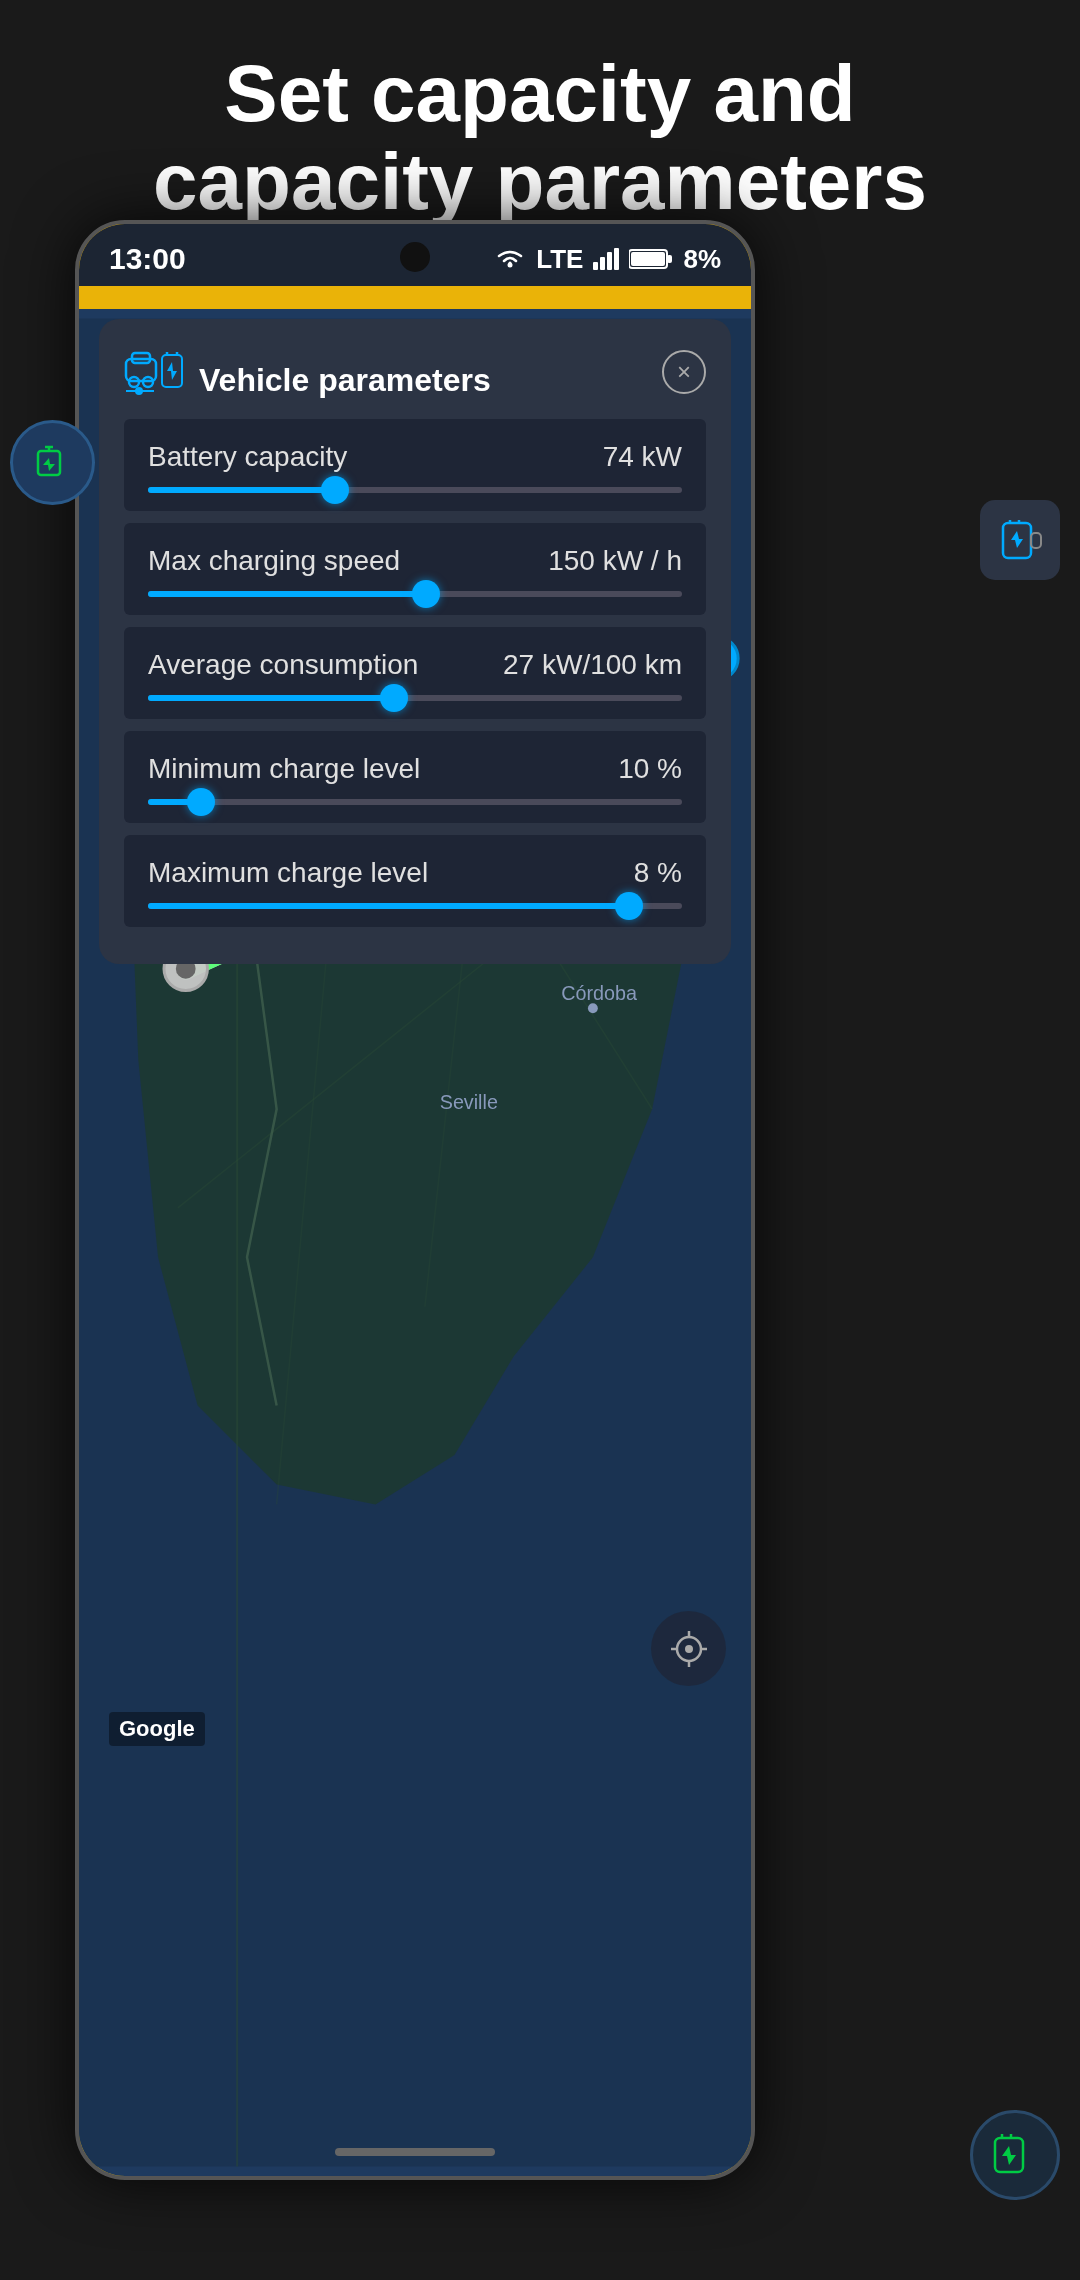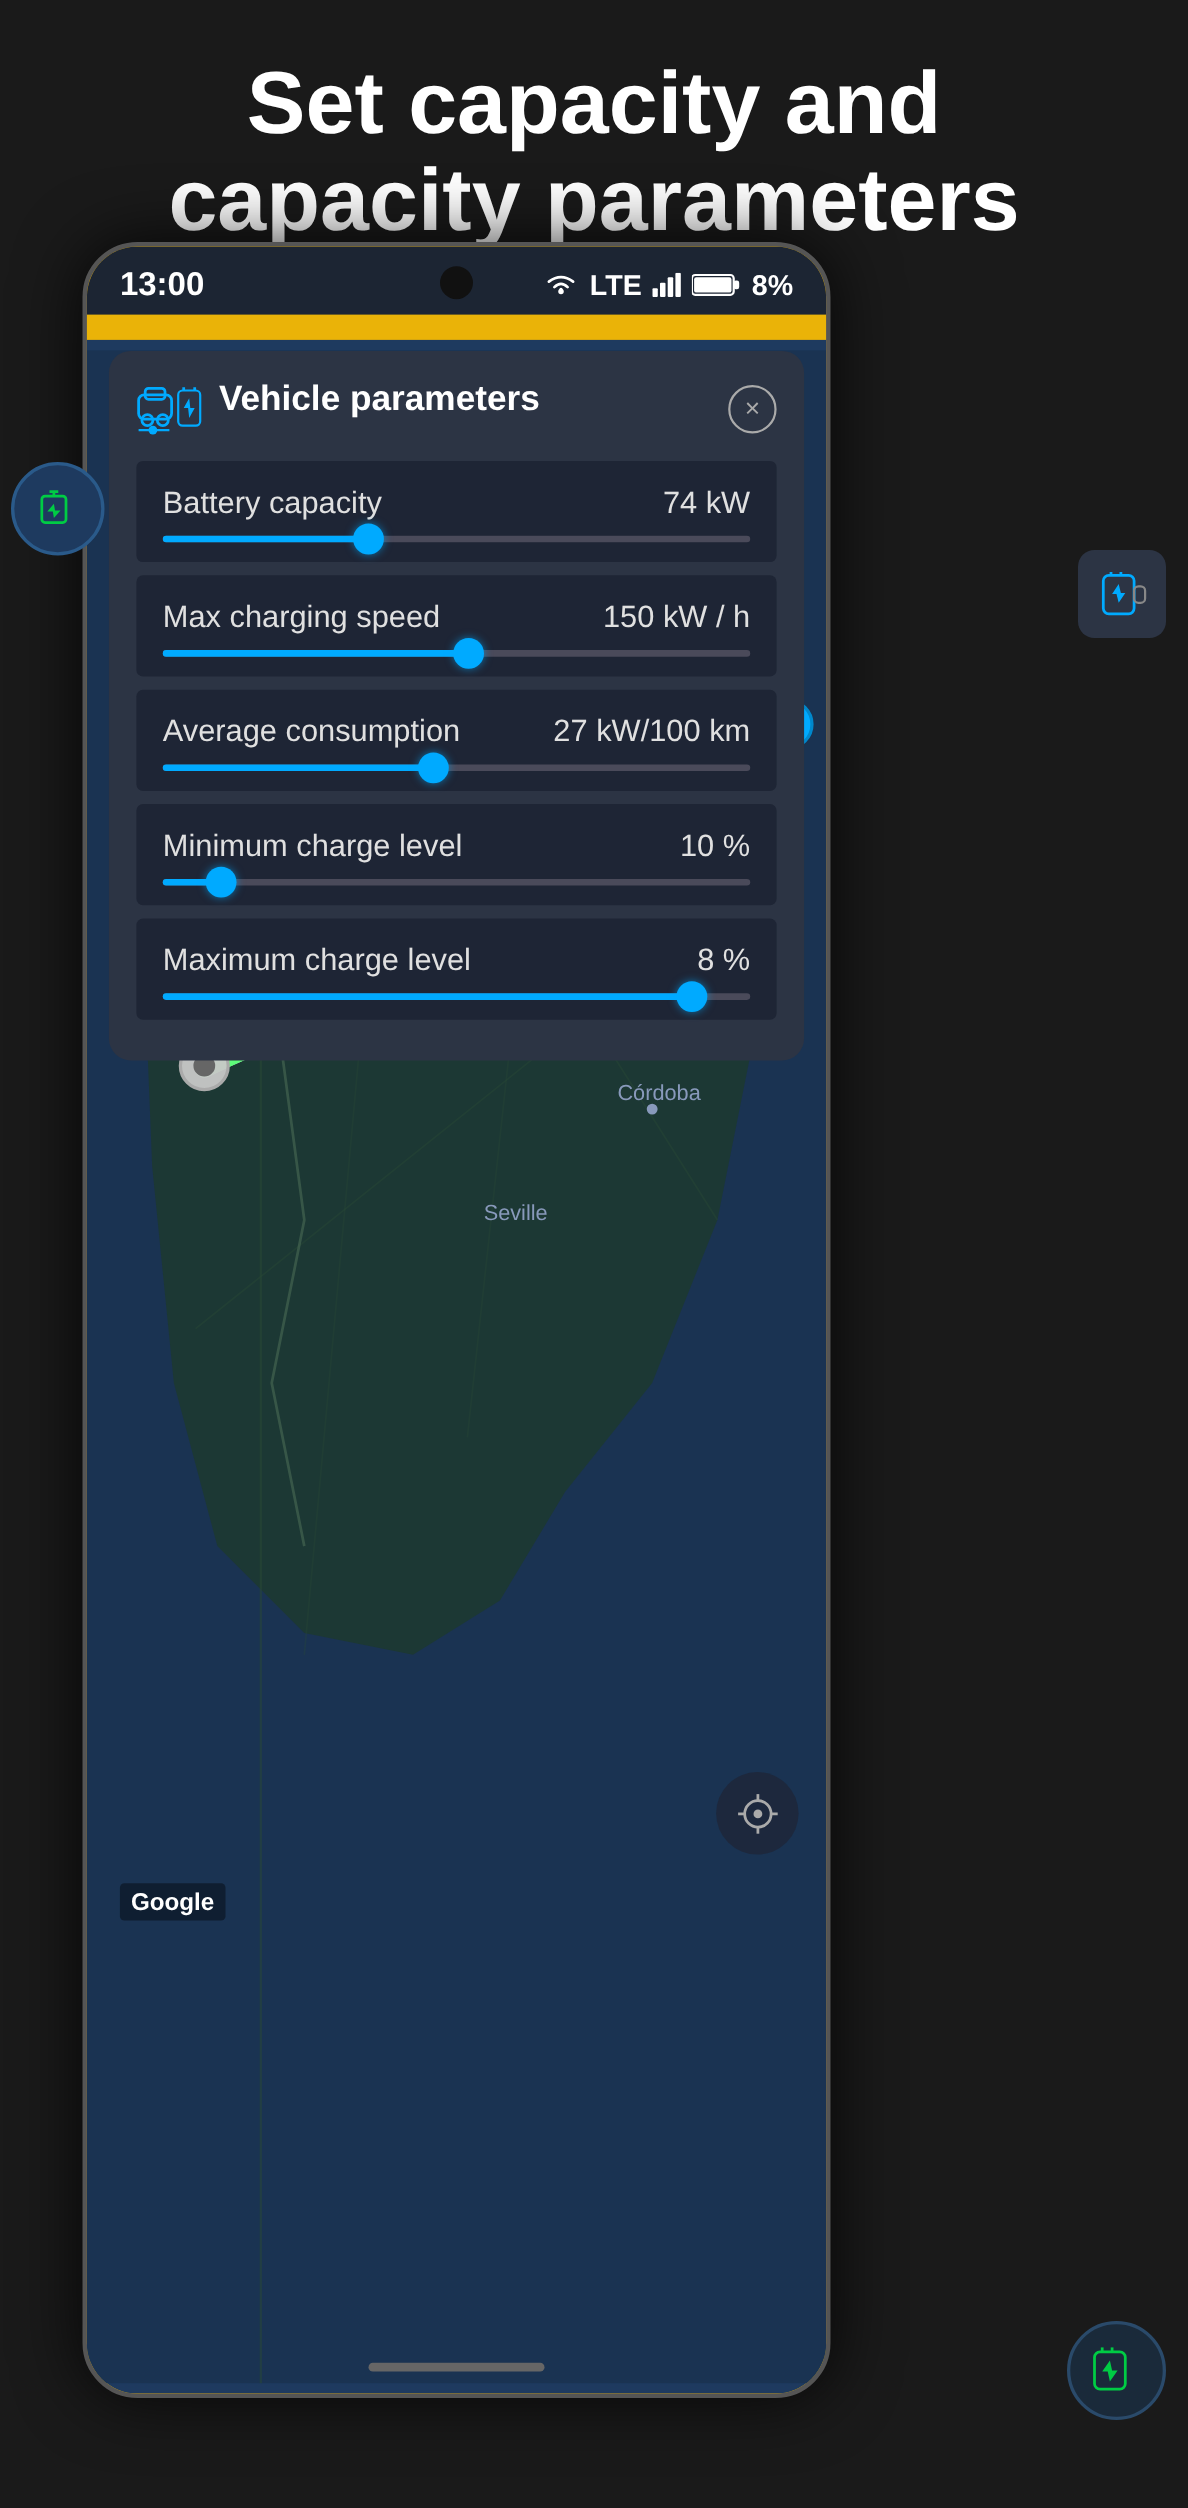--- a/index.html
+++ b/index.html
@@ -117,21 +117,21 @@
     
     .modal-header {
       display: flex;
       align-items: center;
       justify-content: space-between;
       margin-bottom: 20px;
     }
 
     .modal-header-left {
       display: flex;
-      align-items: flex-start;
+      align-items: flex-end;
       gap: 15px;
     }
 
     .modal-icon {
       width: 60px;
       height: 55px;
       display: flex;
       align-items: center;
       justify-content: center;
     }

